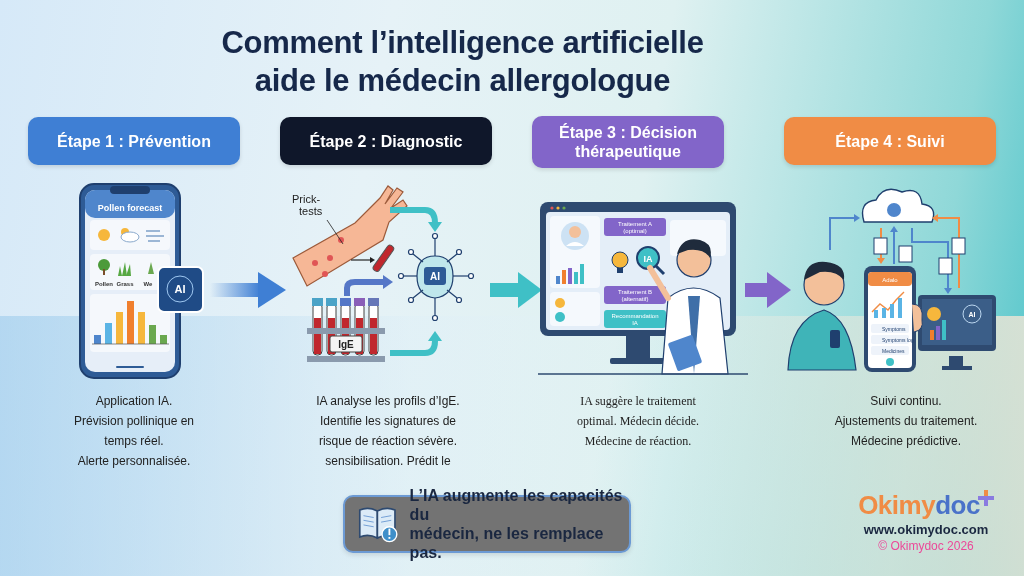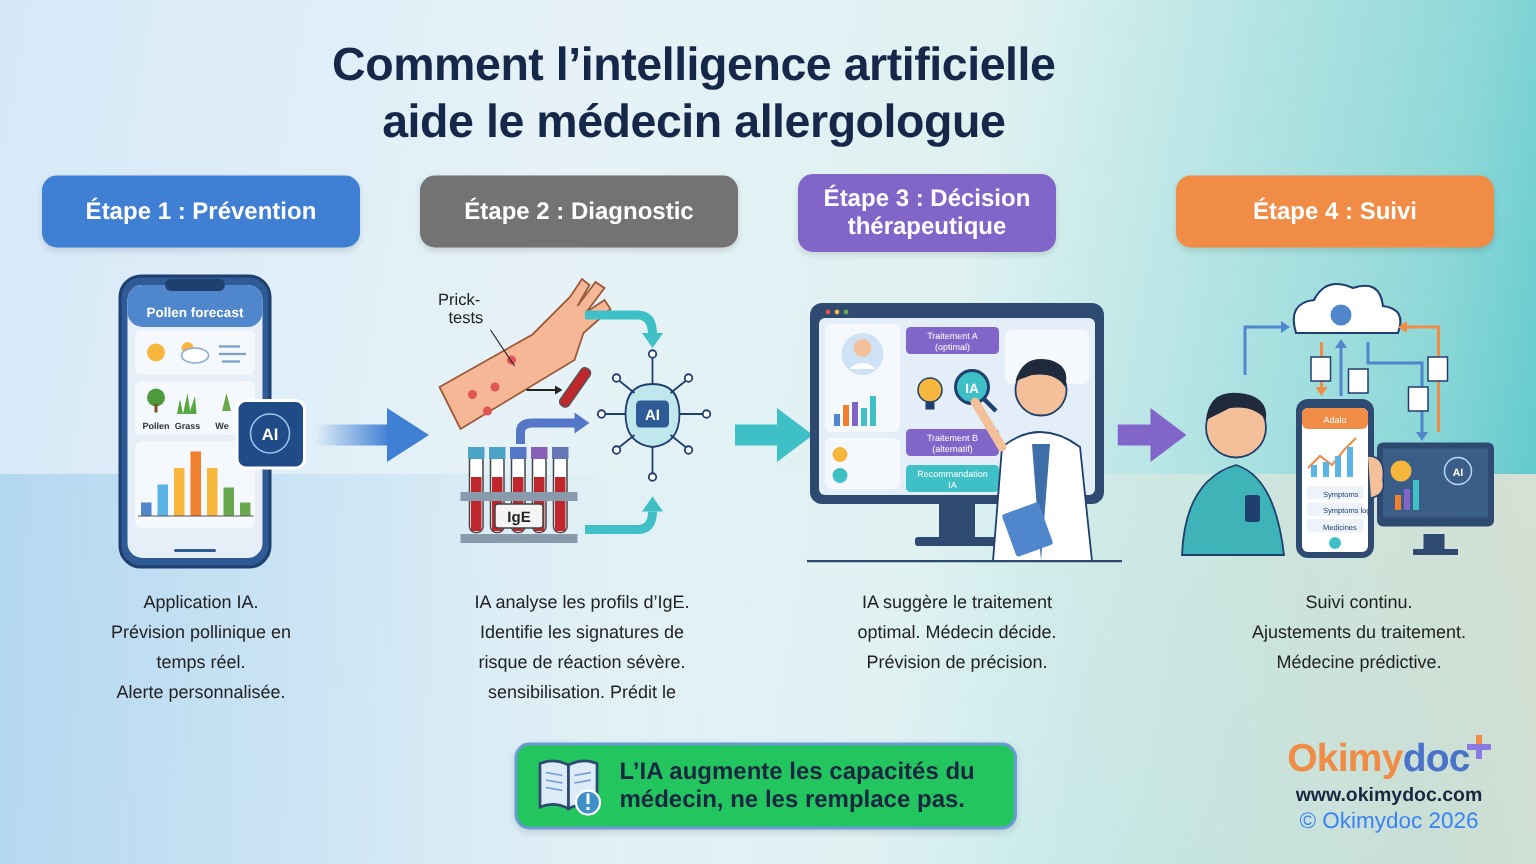--- a/index.html
+++ b/index.html
@@ -25,49 +25,49 @@
     color: #fff; font-weight: 700; font-size: 16px; line-height: 19px;
     display: flex; align-items: center; justify-content: center; text-align: center;
     box-shadow: 0 2px 4px rgba(0,0,0,0.12);
   }
   .illus { position: absolute; }
   .desc {
     position: absolute; top: 391px; text-align: center; font-size: 12px; line-height: 20px; color: #222;
   }
   .arrow { position: absolute; }
   .callout {
-    position: absolute; left: 343px; top: 495px; width: 335px; height: 58px;
-    background: #22c55e; border: 2px solid #6c9ad4; border-radius: 10px;
+    position: absolute; left: 343px; top: 495px; width: 288px; height: 58px;
+    background: #737373; border: 2px solid #6c9ad4; border-radius: 10px;
     display: flex; align-items: center; gap: 10px; padding-left: 12px;
     box-shadow: 0 2px 5px rgba(0,0,0,0.12);
   }
   .callout-text { font-weight: 700; font-size: 16px; line-height: 19px; color: #1a2740; }
   .brand { position: absolute; left: 846px; top: 490px; width: 160px; text-align: center; }
   .brand-logo { font-weight: 700; font-size: 26px; line-height: 30px; letter-spacing: -0.5px; }
   .brand-url { font-weight: 700; font-size: 13px; color: #1a2740; margin-top: 2px; }
-  .brand-copy { font-size: 15px; color: #3b82f6; margin-top: 2px; }
+  .brand-copy { font-size: 12px; color: #ec4899; margin-top: 2px; }
   svg text { font-family: "Liberation Sans", sans-serif; }
 </style>
 </head>
 <body>
 
 <div class="bg-bottom"></div>
 
 <div class="title">
   <div>Comment l’intelligence artificielle</div>
   <div>aide le médecin allergologue</div>
 </div>
 
 <div class="step-badge" style="left:28px;width:212px;background:#3f7fd4;">
   <span>Étape 1 : Prévention</span>
 </div>
-<div class="step-badge" style="left:280px;width:212px;background:#737373;">
+<div class="step-badge" style="left:280px;width:212px;background:#0f172a;">
   <span>Étape 2 : Diagnostic</span>
 </div>
-<div class="step-badge" style="left:532px;width:172px;height:52px;top:116px;background:#8265c9;flex-direction:column;">
+<div class="step-badge" style="left:532px;width:192px;height:52px;top:116px;background:#8265c9;flex-direction:column;">
   <span>Étape 3 : Décision</span>
   <span>thérapeutique</span>
 </div>
 <div class="step-badge" style="left:784px;width:212px;background:#f08c45;">
   <span>Étape 4 : Suivi</span>
 </div>
 
 <svg class="illus" style="left:78px;top:182px;" width="130" height="198" viewBox="0 0 130 198">
   <rect x="2" y="2" width="100" height="194" rx="14" fill="#2e5b96" stroke="#1f3f6e" stroke-width="2"></rect>
   <rect x="7" y="8" width="90" height="182" rx="10" fill="#e6eef8"></rect>
@@ -333,24 +333,24 @@
   <div>Prévision pollinique en</div>
   <div>temps réel.</div>
   <div>Alerte personnalisée.</div>
 </div>
 <div class="desc" style="left:272px;width:232px;">
   <div>IA analyse les profils d’IgE.</div>
   <div>Identifie les signatures de</div>
   <div>risque de réaction sévère.</div>
   <div>sensibilisation. Prédit le</div>
 </div>
-<div class="desc" style="left:532px;width:212px;">
+<div class="desc" style="left:532px;width:212px;font-family:Liberation Serif, serif;">
   <div>IA suggère le traitement</div>
   <div>optimal. Médecin décide.</div>
-  <div>Prévision de précision.</div>
+  <div>Médecine de réaction.</div>
 </div>
 <div class="desc" style="left:800px;width:212px;">
   <div>Suivi continu.</div>
   <div>Ajustements du traitement.</div>
   <div>Médecine prédictive.</div>
 </div>
 
 <div class="callout">
   <svg width="46" height="42" viewBox="0 0 46 42">
     <path d="M3 6 Q12 2 22 7 L22 36 Q12 31 3 35 Z" fill="#dcebf7" stroke="#2e4a70" stroke-width="1.8"></path>

